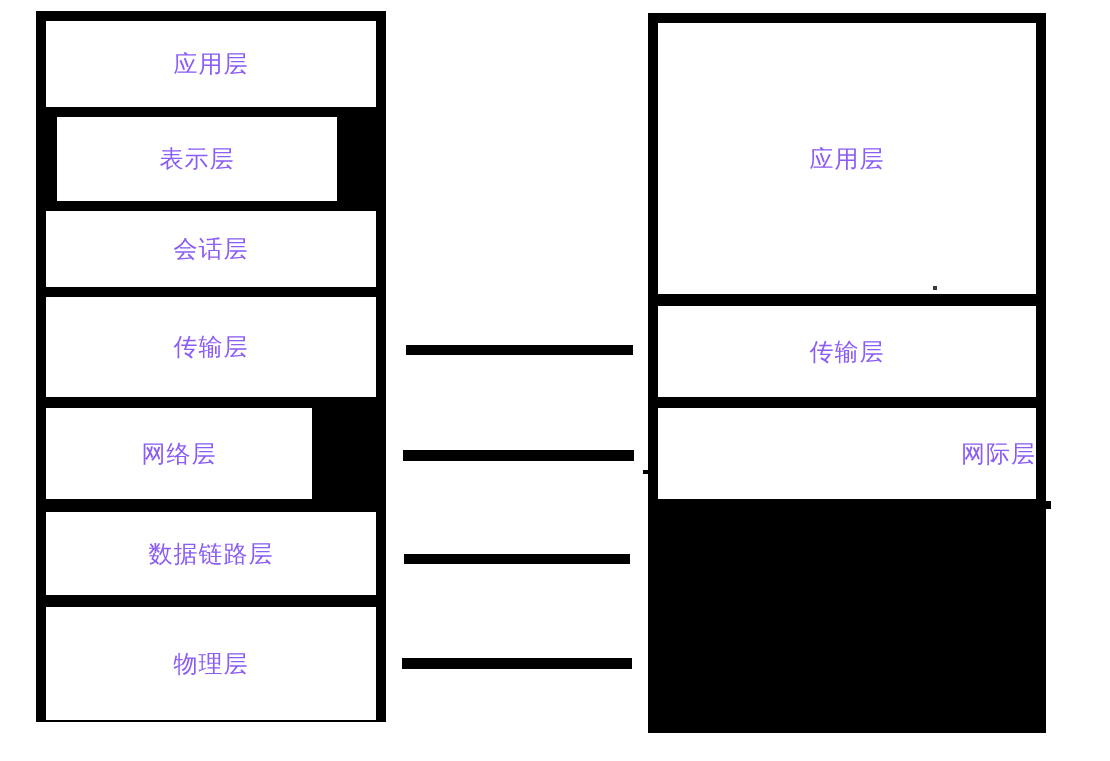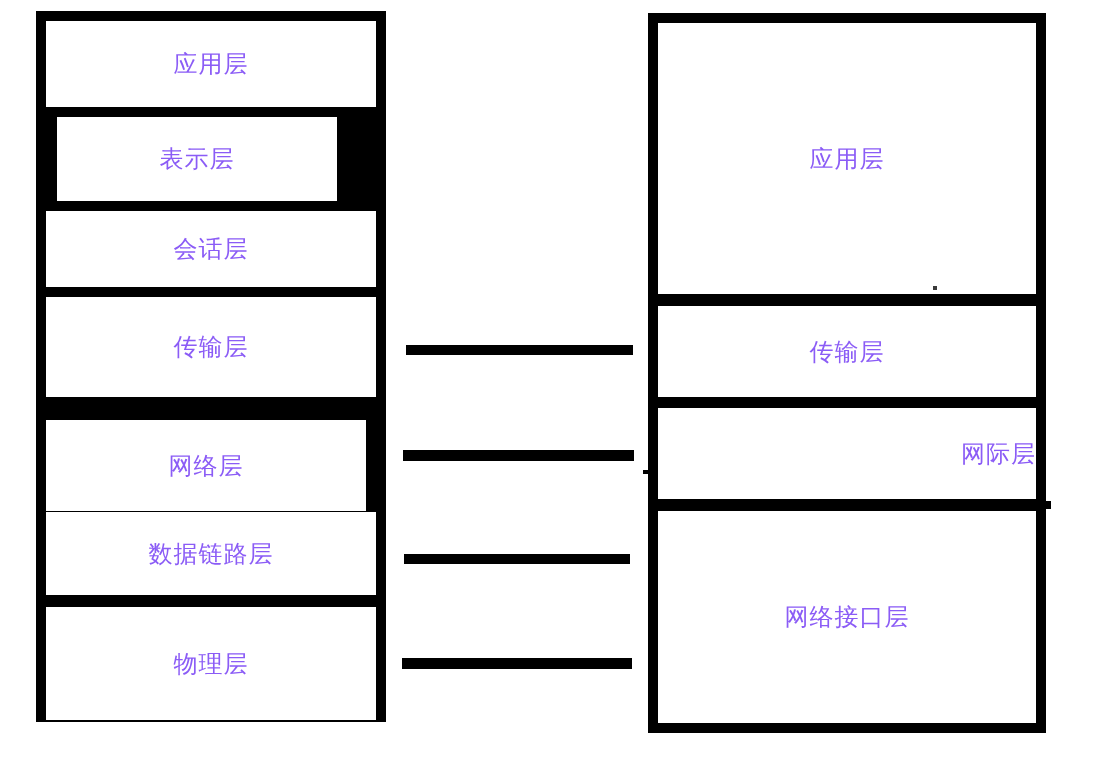--- a/index.html
+++ b/index.html
@@ -39,21 +39,21 @@
     font-size: 24px;
     letter-spacing: 1px;
     color: #8b5cf6;
     white-space: nowrap;
   }
   
   .osi-r1 { left: 10px; width: 330px; top: 10px;  height: 86px; }
   .osi-r2 { left: 10px; width: 280px; top: 106px; height: 84px; margin-left: 11px; }
   .osi-r3 { left: 10px; width: 330px; top: 200px; height: 76px; }
   .osi-r4 { left: 10px; width: 330px; top: 286px; height: 100px; }
-  .osi-r5 { left: 10px; width: 320px; top: 397px; height: 91px; margin-top: 12px; }
+  .osi-r5 { left: 10px; width: 266px; top: 397px; height: 91px; }
   .osi-r6 { left: 10px; width: 330px; top: 501px; height: 83px; font-family: Liberation Serif, serif; }
   .osi-r7 { left: 10px; width: 330px; top: 596px; height: 113px; }
   
   .tcp-r1 { left: 10px; width: 378px; top: 10px;  height: 271px; }
   .tcp-r2 { left: 10px; width: 378px; top: 293px; height: 91px; }
   .tcp-r3 { left: 10px; width: 378px; top: 395px; height: 91px; justify-content: flex-end; }
   .tcp-r4 { left: 10px; width: 378px; top: 498px; height: 212px; }
   
   .connector {
     position: absolute;
@@ -111,23 +111,20 @@
   <div class="stack stack-tcpip">
     <div class="row tcp-r1">
       <span class="label">应用层</span>
     </div>
     <div class="row tcp-r2">
       <span class="label">传输层</span>
     </div>
     <div class="row tcp-r3">
       <span class="label">网际层</span>
     </div>
-    <div class="row tcp-r4">
-      <span class="label">网络接口层</span>
-    </div>
   </div>
 
   <div class="connector conn-1"></div>
   <div class="connector conn-2"></div>
   <div class="connector conn-3"></div>
   <div class="connector conn-4"></div>
 
   <div class="artifact artifact-dot"></div>
   <div class="artifact artifact-nub-left"></div>
   <div class="artifact artifact-nub-right"></div>

